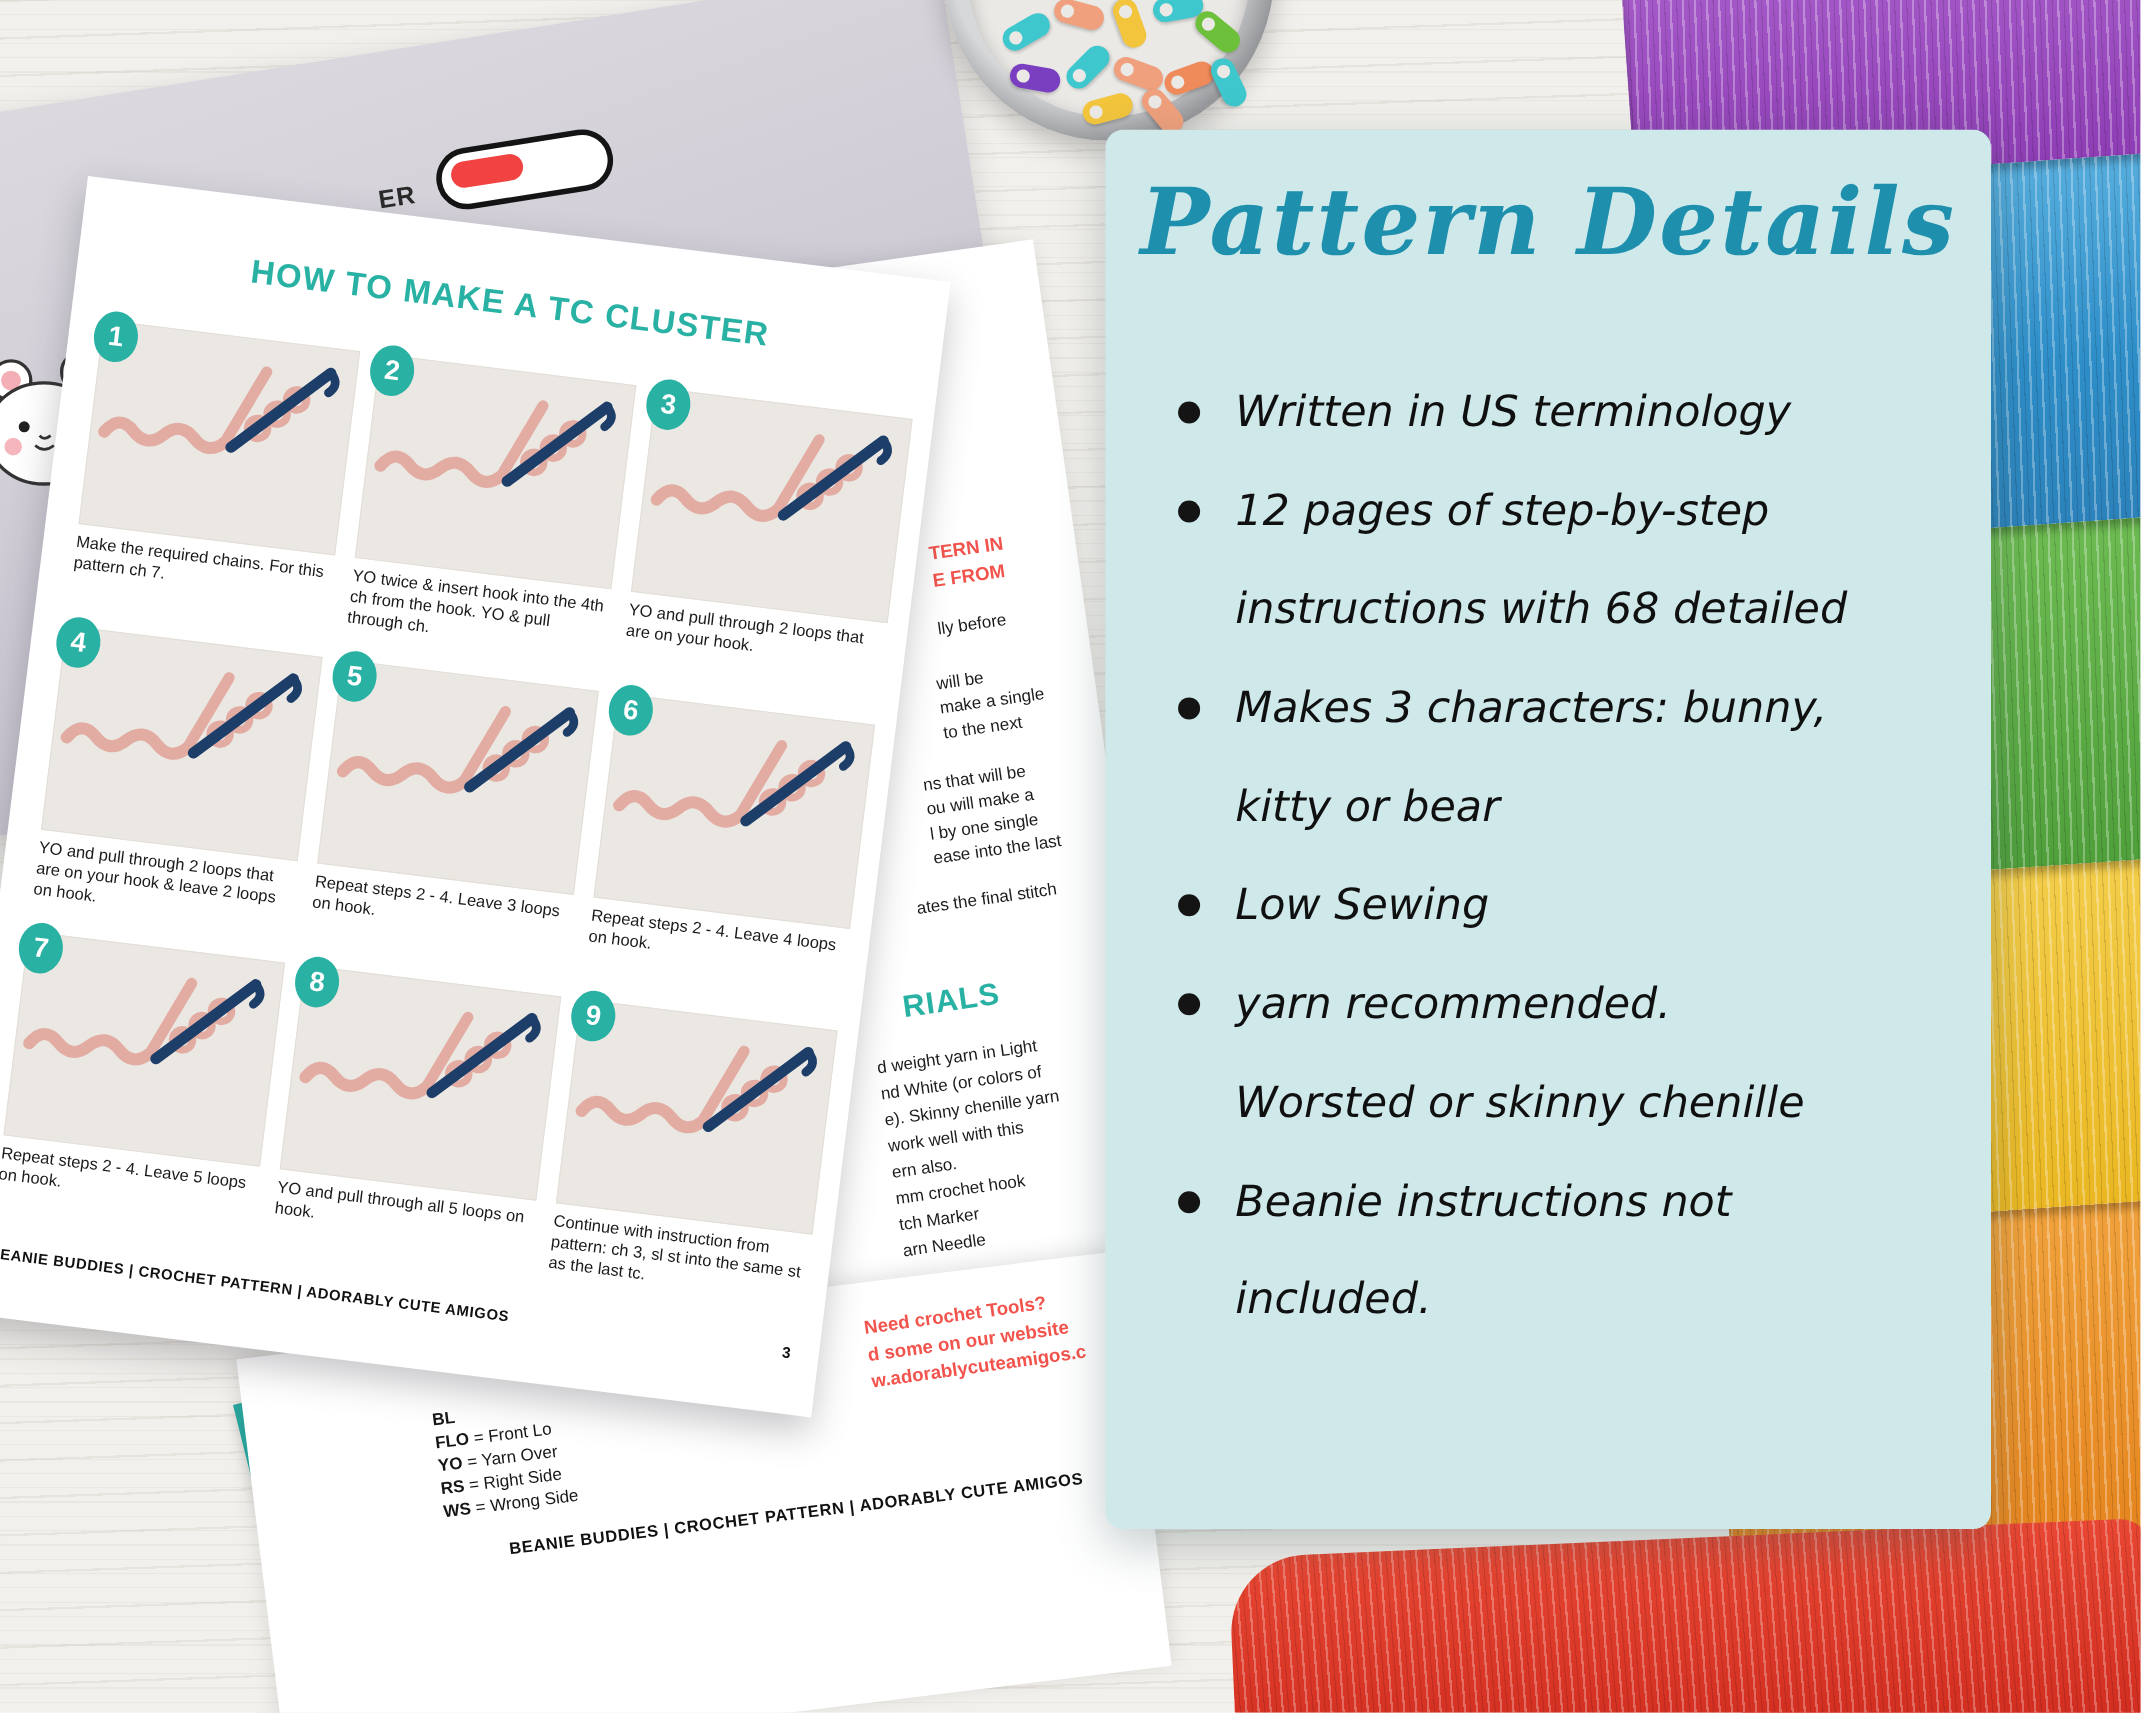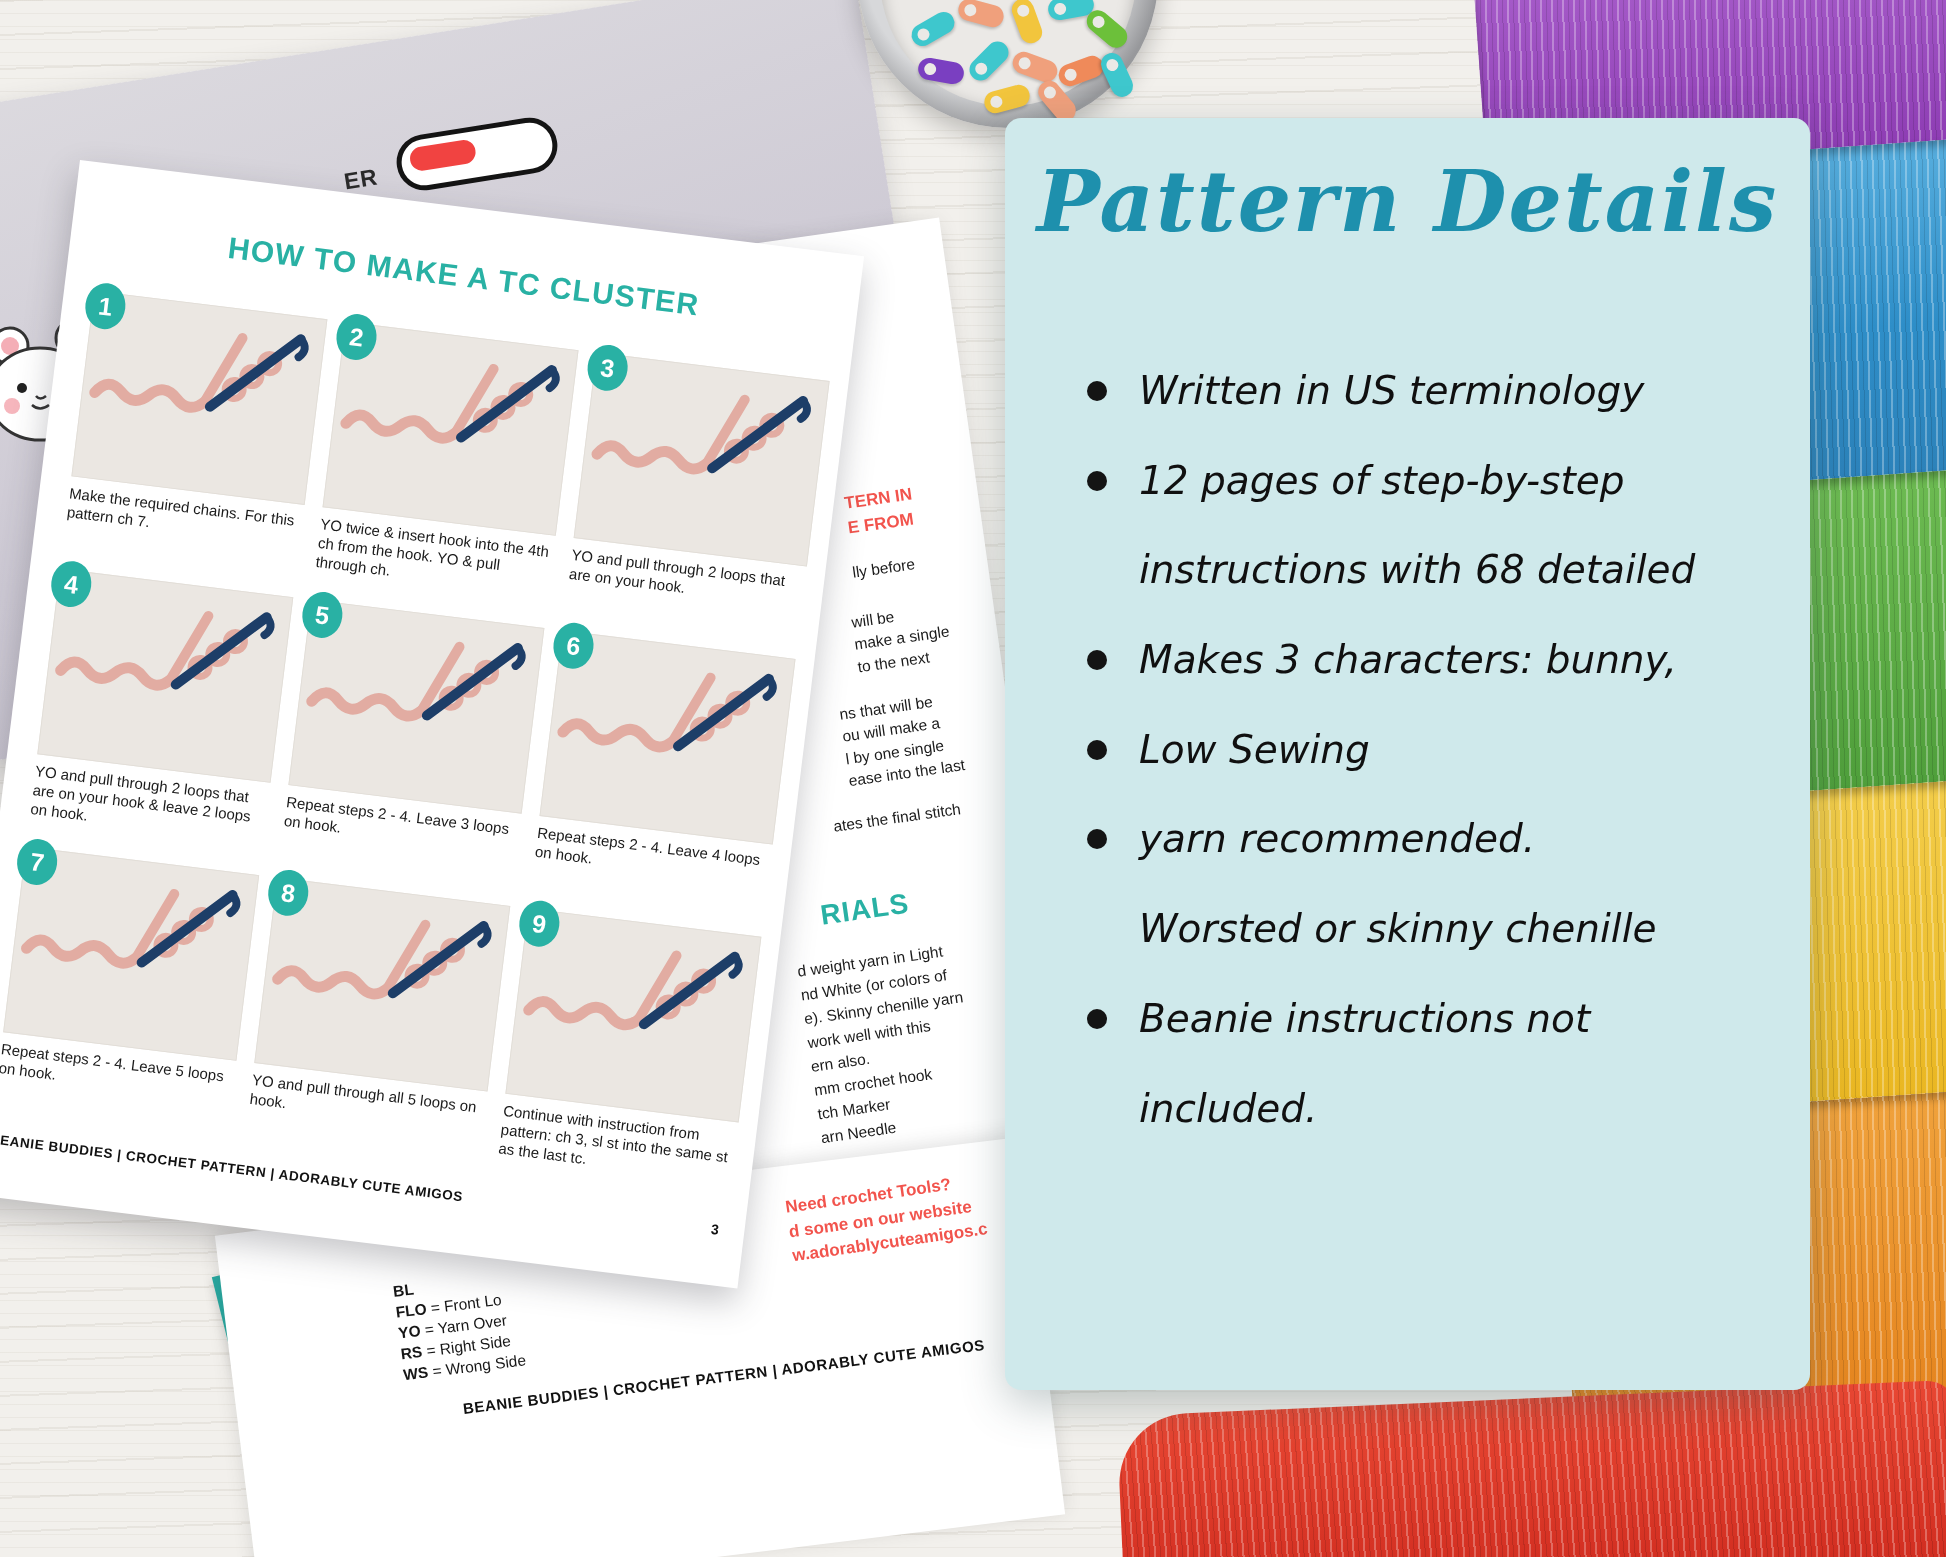--- a/index.html
+++ b/index.html
@@ -74,21 +74,21 @@
     color:#fff;font-weight:800;font-size:25px;display:flex;align-items:center;justify-content:center;z-index:1;}
   .caption{margin-top:7px;font-size:15px;line-height:1.28;color:#1a1a1a;}
   .page1-footer{position:absolute;left:30px;top:975px;width:735px;font-size:13.5px;font-weight:800;
     letter-spacing:.6px;color:#111;}
   .page1-pagenum{position:absolute;right:0;top:1px;font-size:14px;font-weight:800;}
   
   .panel{position:absolute;left:1005px;top:118px;width:805px;height:1272px;background:#cfe9eb;
     border-radius:16px;box-shadow:0 14px 44px rgba(60,85,90,.30);z-index:5;}
   .panel-title{position:absolute;left:0;top:34px;width:100%;text-align:center;color:#1e90ad;
     font-family:"DejaVu Serif",serif;font-style:italic;font-weight:800;font-size:84px;letter-spacing:2px;}
-  .bullets{position:absolute;left:118px;top:212px;width:645px;list-style:none;margin:16px;padding:0;
+  .bullets{position:absolute;left:118px;top:212px;width:645px;list-style:none;margin:0;padding:0;
     font-family:"DejaVu Sans",sans-serif;font-style:italic;font-size:39px;line-height:2.3;color:#101010;}
   .bullets li{position:relative;}
   .bullets .dot{position:absolute;left:-52px;top:35px;width:20px;height:20px;border-radius:50%;background:#141414;}
   .bline{white-space:nowrap;}
 </style>
 </head>
 <body>
 
 <div id="stage">
 
@@ -368,20 +368,21 @@
         <div class="bline">Written in US terminology</div>
       </li>
       <li>
           <span class="dot"></span>
         <div class="bline">12 pages of step-by-step</div>
         <div class="bline">instructions with 68 detailed</div>
       </li>
       <li>
           <span class="dot"></span>
         <div class="bline">Makes 3 characters: bunny,</div>
+        <div class="bline">kitty or bear</div>
       </li>
       <li>
           <span class="dot"></span>
         <div class="bline">Low Sewing</div>
       </li>
       <li>
           <span class="dot"></span>
         <div class="bline">yarn recommended.</div>
         <div class="bline">Worsted or skinny chenille</div>
       </li>

